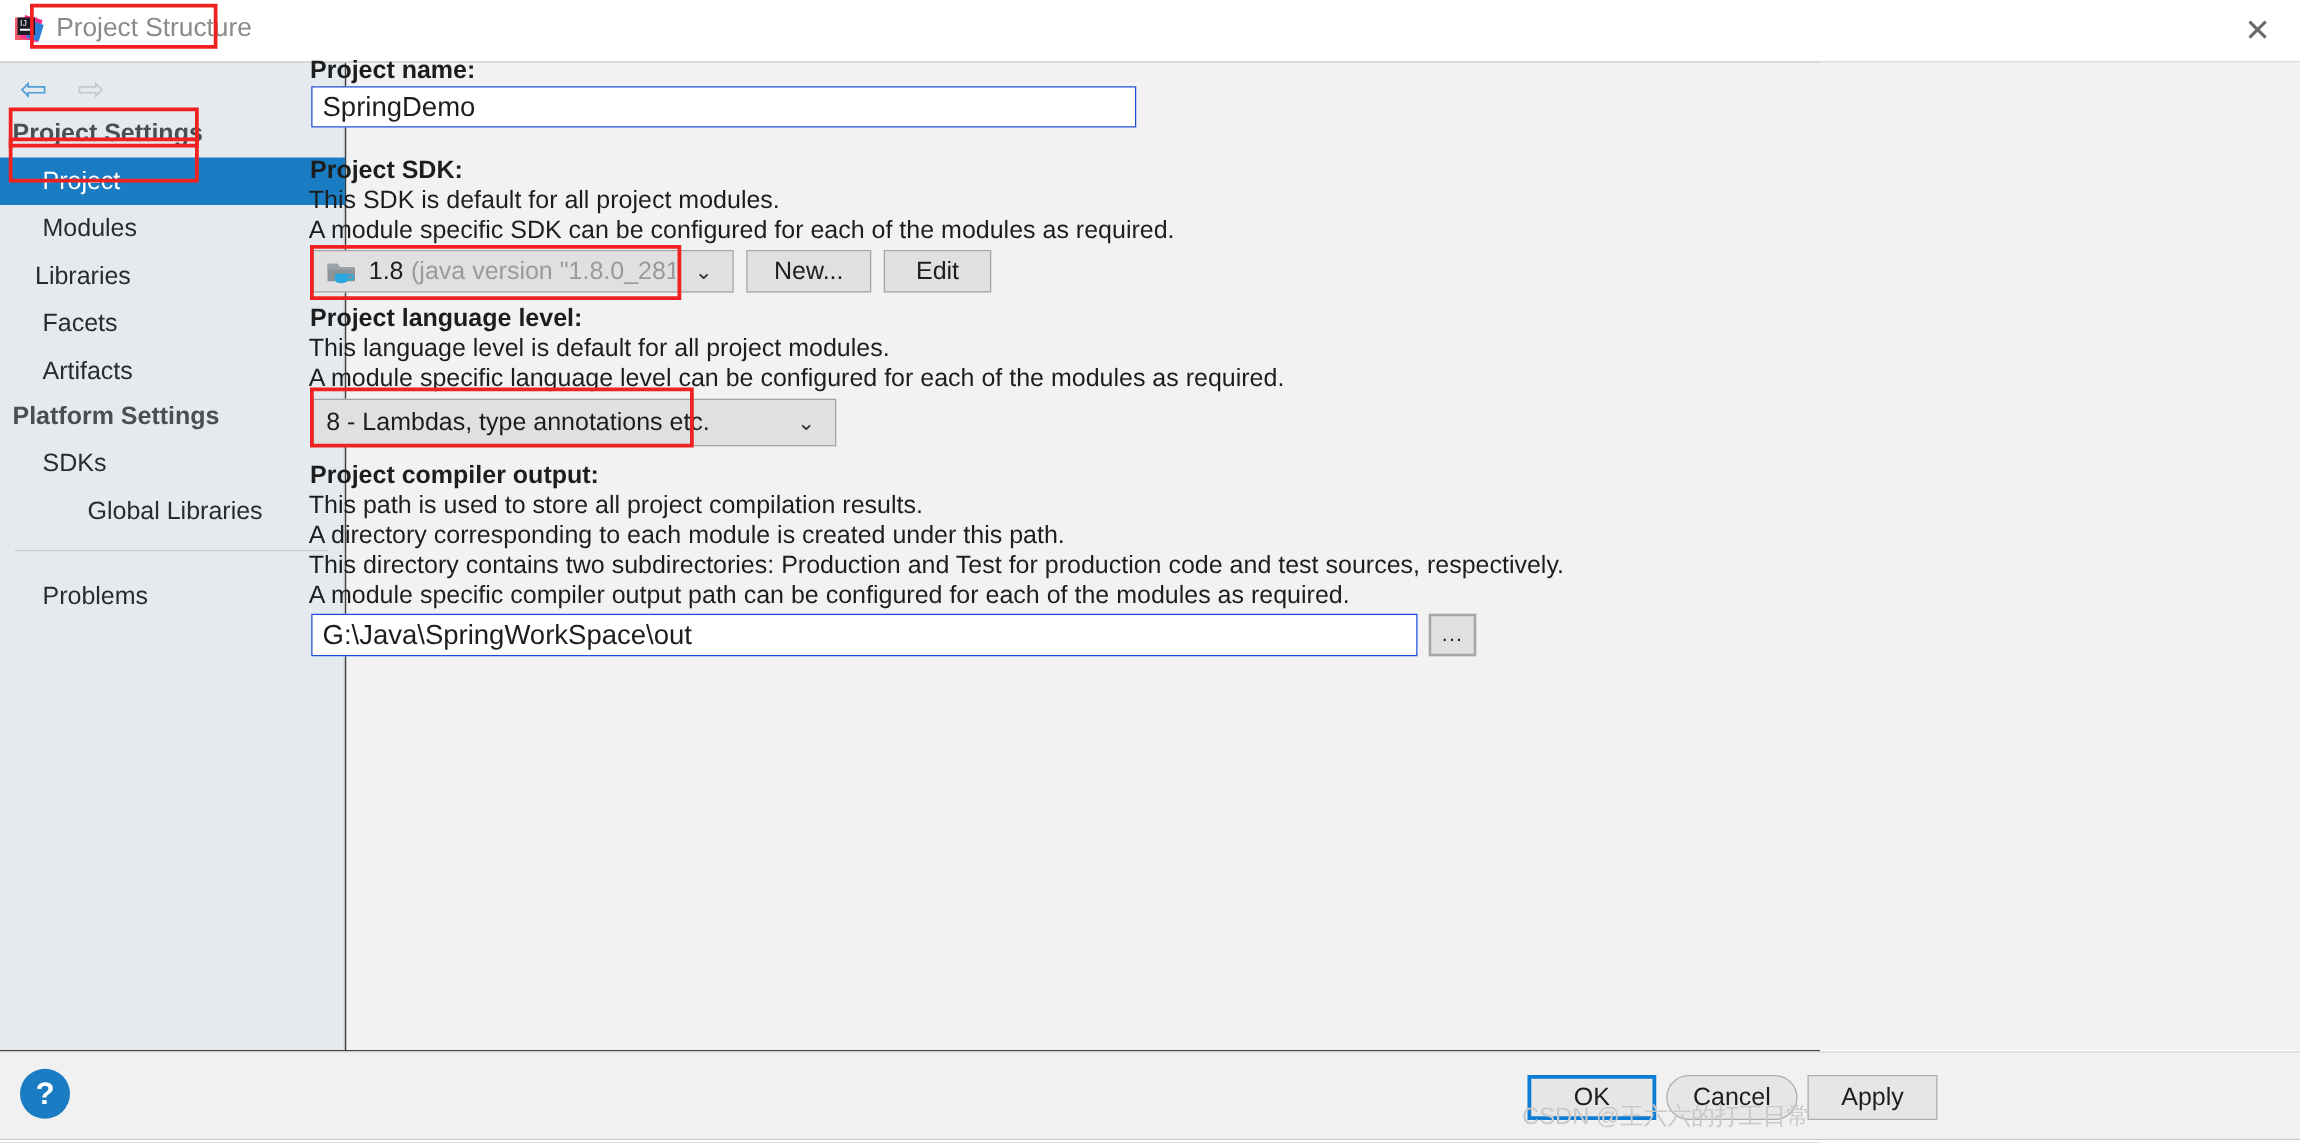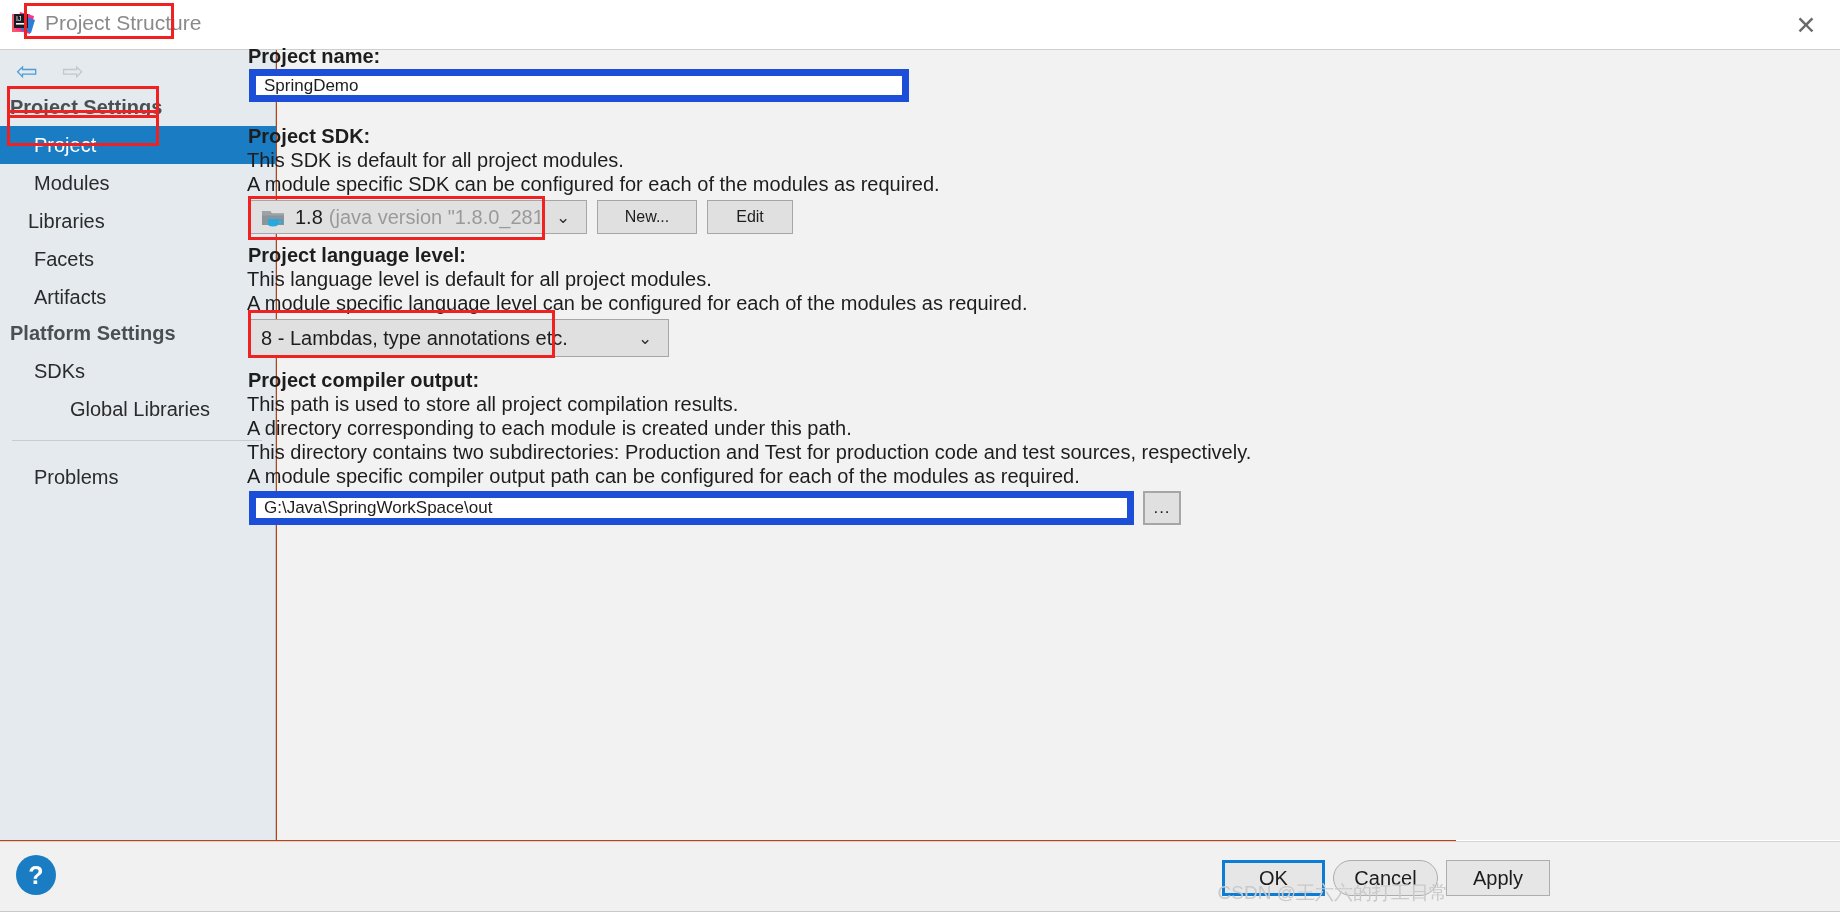--- a/index.html
+++ b/index.html
@@ -3,21 +3,21 @@
 <meta charset="utf-8">
 <style>
   * { box-sizing: border-box; margin: 0; padding: 0; }
   html, body {
     width: 1840px; height: 914px;
     font-family: "Liberation Sans", sans-serif;
     background: #ffffff;
     overflow: hidden;
   }
 
-  #root { position: relative; width: 1456px; height: 914px; background:#c2410c; }
+  #root { position: relative; width: 1456px; height: 914px; background:#404040; }
 
   
   .titlebar {
     position:absolute; left:0; top:0; width:1840px; height:50px;
     background:#ffffff; border-bottom:1px solid #cfcfcf;
   }
   .app-icon {
     position:absolute; left:10px; top:10px; width:26px; height:26px;
   }
   .title-text {
@@ -75,23 +75,23 @@
   }
   .lbl-bold {
     position:absolute; font-size:20px; font-weight:bold; color:#1d1d1d;
     white-space:nowrap;
   }
   .lbl {
     position:absolute; font-size:20px; color:#1d1d1d; white-space:nowrap;
   }
 
   .textfield {
-    position:absolute; background:#ffffff; border:7px solid #1d4ed8;
+    position:absolute; background:#ffffff; border:1px solid #1d4ed8;
     display:flex; align-items:center; padding-left:8px;
-    font-size:17px; color:#1d1d1d;
+    font-size:22px; color:#1d1d1d;
   }
 
   .combo {
     position:absolute; background:#e0e0e0; border:1px solid #a6a6a6;
     display:flex; align-items:center;
   }
   .combo-value {
     flex:1; display:flex; align-items:flex-end; padding-left:10px;
     font-size:20px; color:#1d1d1d; white-space:nowrap; overflow:hidden;
   }
@@ -100,21 +100,21 @@
     justify-content:center; font-size:17px; color:#333; user-select:none;
   }
   .sdk-icon {
     width:26px; height:22px; margin-right:8px; position:relative; flex:none;
   }
   .sdk-dim { color:#9a9a9a; }
 
   .btn {
     position:absolute; background:#e0e0e0; border:1px solid #a6a6a6;
     display:flex; align-items:center; justify-content:center;
-    font-size:16px; color:#1d1d1d; cursor:pointer; user-select:none;
+    font-size:20px; color:#1d1d1d; cursor:pointer; user-select:none;
   }
   .browse-btn {
     position:absolute; background:#e0e0e0; border:2px solid #a6a6a6;
     display:flex; align-items:center; justify-content:center;
     font-size:17px; color:#1d1d1d; cursor:pointer; letter-spacing:1px;
   }
 
   
   .footer {
     position:absolute; left:0; top:841px; width:1840px; height:73px;

